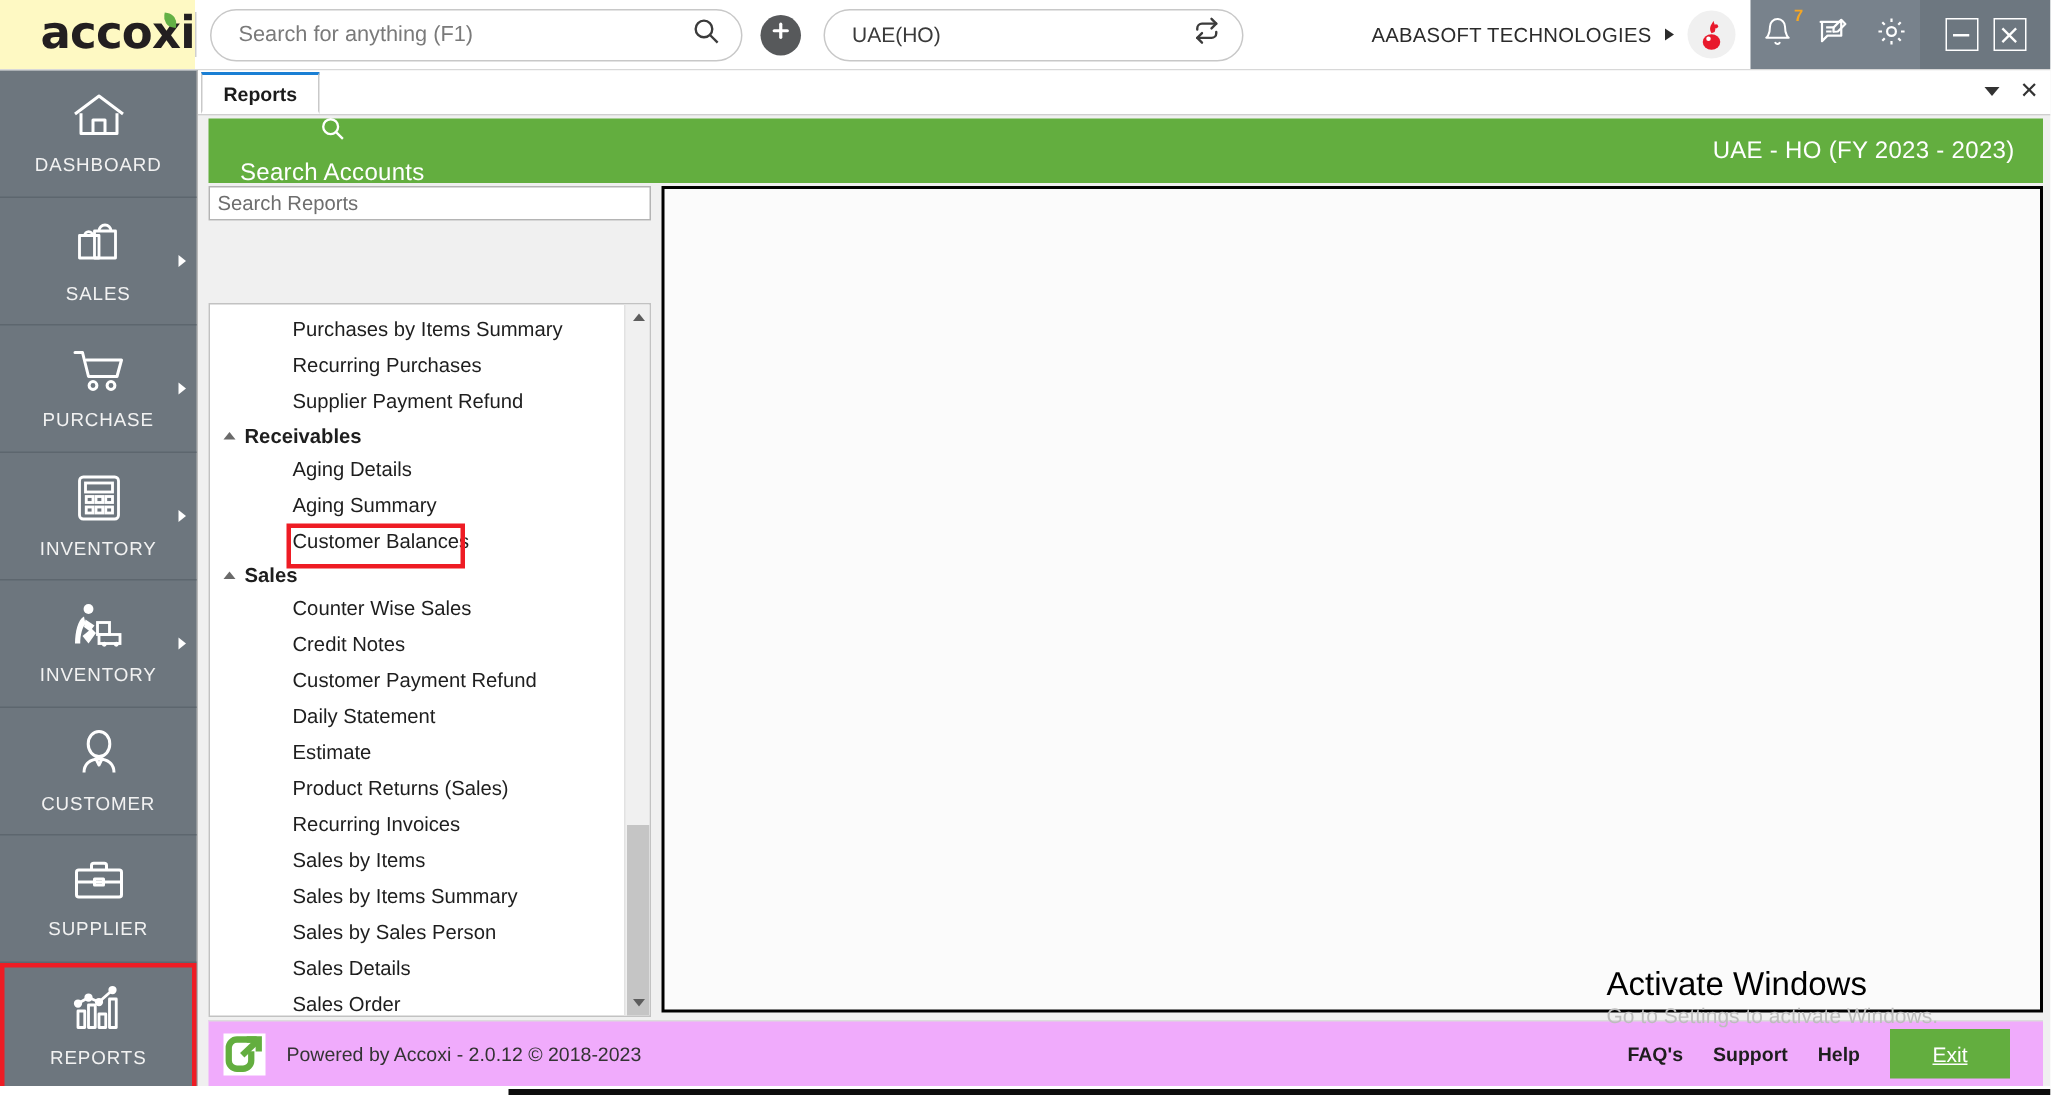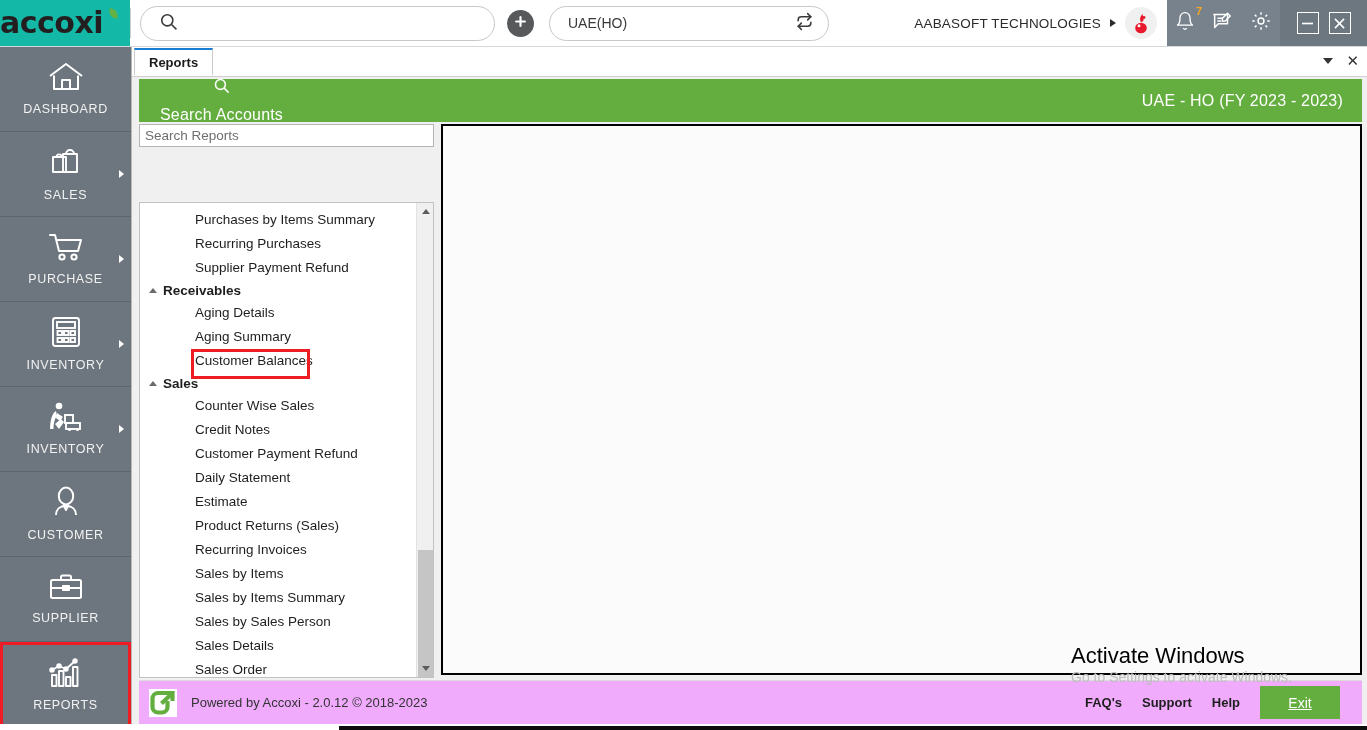--- a/index.html
+++ b/index.html
@@ -17,22 +17,22 @@
 
   
   .topbar {
     position: absolute; left: 0; top: 0; width: 1367px; height: 47px;
     background: #ffffff;
     border-bottom: 1px solid #d8d8d8;
     display: flex; align-items: center;
   }
   .logo-wrap {
     width: 130px; height: 46px;
-    display: flex; align-items: center; justify-content: flex-start;
-    background: #14b8a6;
+    display: flex; align-items: center; justify-content: flex-end;
+    background: #fef9c3;
     position: relative;
   }
   .logo-text {
     font-size: 30px; font-weight: bold; color: #231f20;
     letter-spacing: -0.5px; line-height: 1;
     font-family: "DejaVu Sans", sans-serif;
   }
   .logo-leaf {
     position: absolute; right: 12px; top: 9px;
     width: 9px; height: 9px;
@@ -355,20 +355,21 @@
 
   <div class="topbar">
 
     <div class="logo-wrap">
       <span class="logo-text">accoxi</span>
       <span class="logo-leaf"></span>
     </div>
     <div class="logo-sep"></div>
 
     <div class="search-pill">
+      <input type="text" placeholder="Search for anything (F1)" style="">
       <span>
         <svg width="19" height="19" viewBox="0 0 24 24" fill="none" stroke="#3b3b3b" stroke-width="2">
           <circle cx="10.5" cy="10.5" r="7"></circle>
             <line x1="15.8" y1="15.8" x2="22" y2="22"></line>
         </svg>
       </span>
     </div>
 
     <div class="plus-btn">
       <span>

